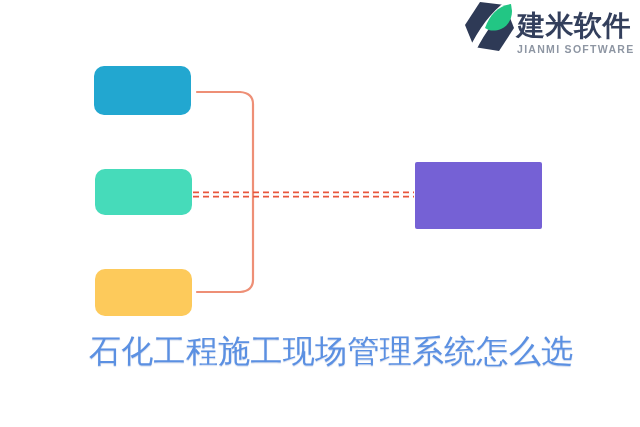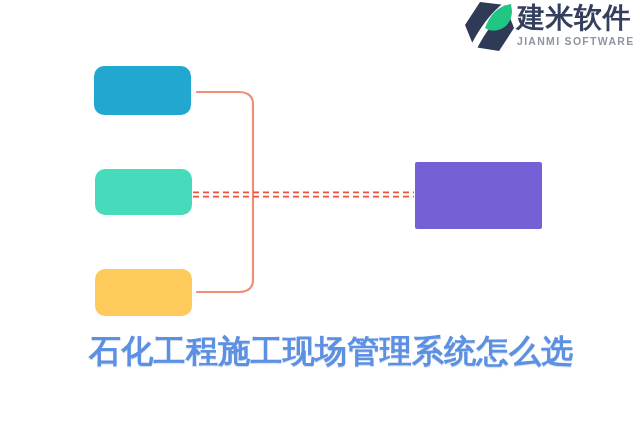--- a/index.html
+++ b/index.html
@@ -24,21 +24,21 @@
     display: flex;
     align-items: flex-start;
   }
   .logo-icon {
     width: 50px;
     height: 50px;
     flex: 0 0 auto;
   }
   .logo-text {
     margin-left: 3px;
-    padding-top: 2px;
+    padding-top: 10px;
   }
   .logo-name {
     font-size: 28px;
     font-weight: bold;
     line-height: 30px;
     letter-spacing: 0.5px;
     white-space: nowrap;
   }
   .logo-sub {
     margin-top: 2px;
@@ -68,21 +68,21 @@
     pointer-events: none;
   }
 
   
   .title {
     position: absolute;
     left: 89px;
     top: 331px;
     font-size: 32px;
     line-height: 40px;
-    font-weight: bold;
+    font-weight: normal;
     letter-spacing: 0.3px;
     white-space: nowrap;
     text-shadow: 0 1px 1px rgba(60, 100, 180, 0.25);
   }
 </style>
 </head>
 <body>
 
 <div class="stage">
 

